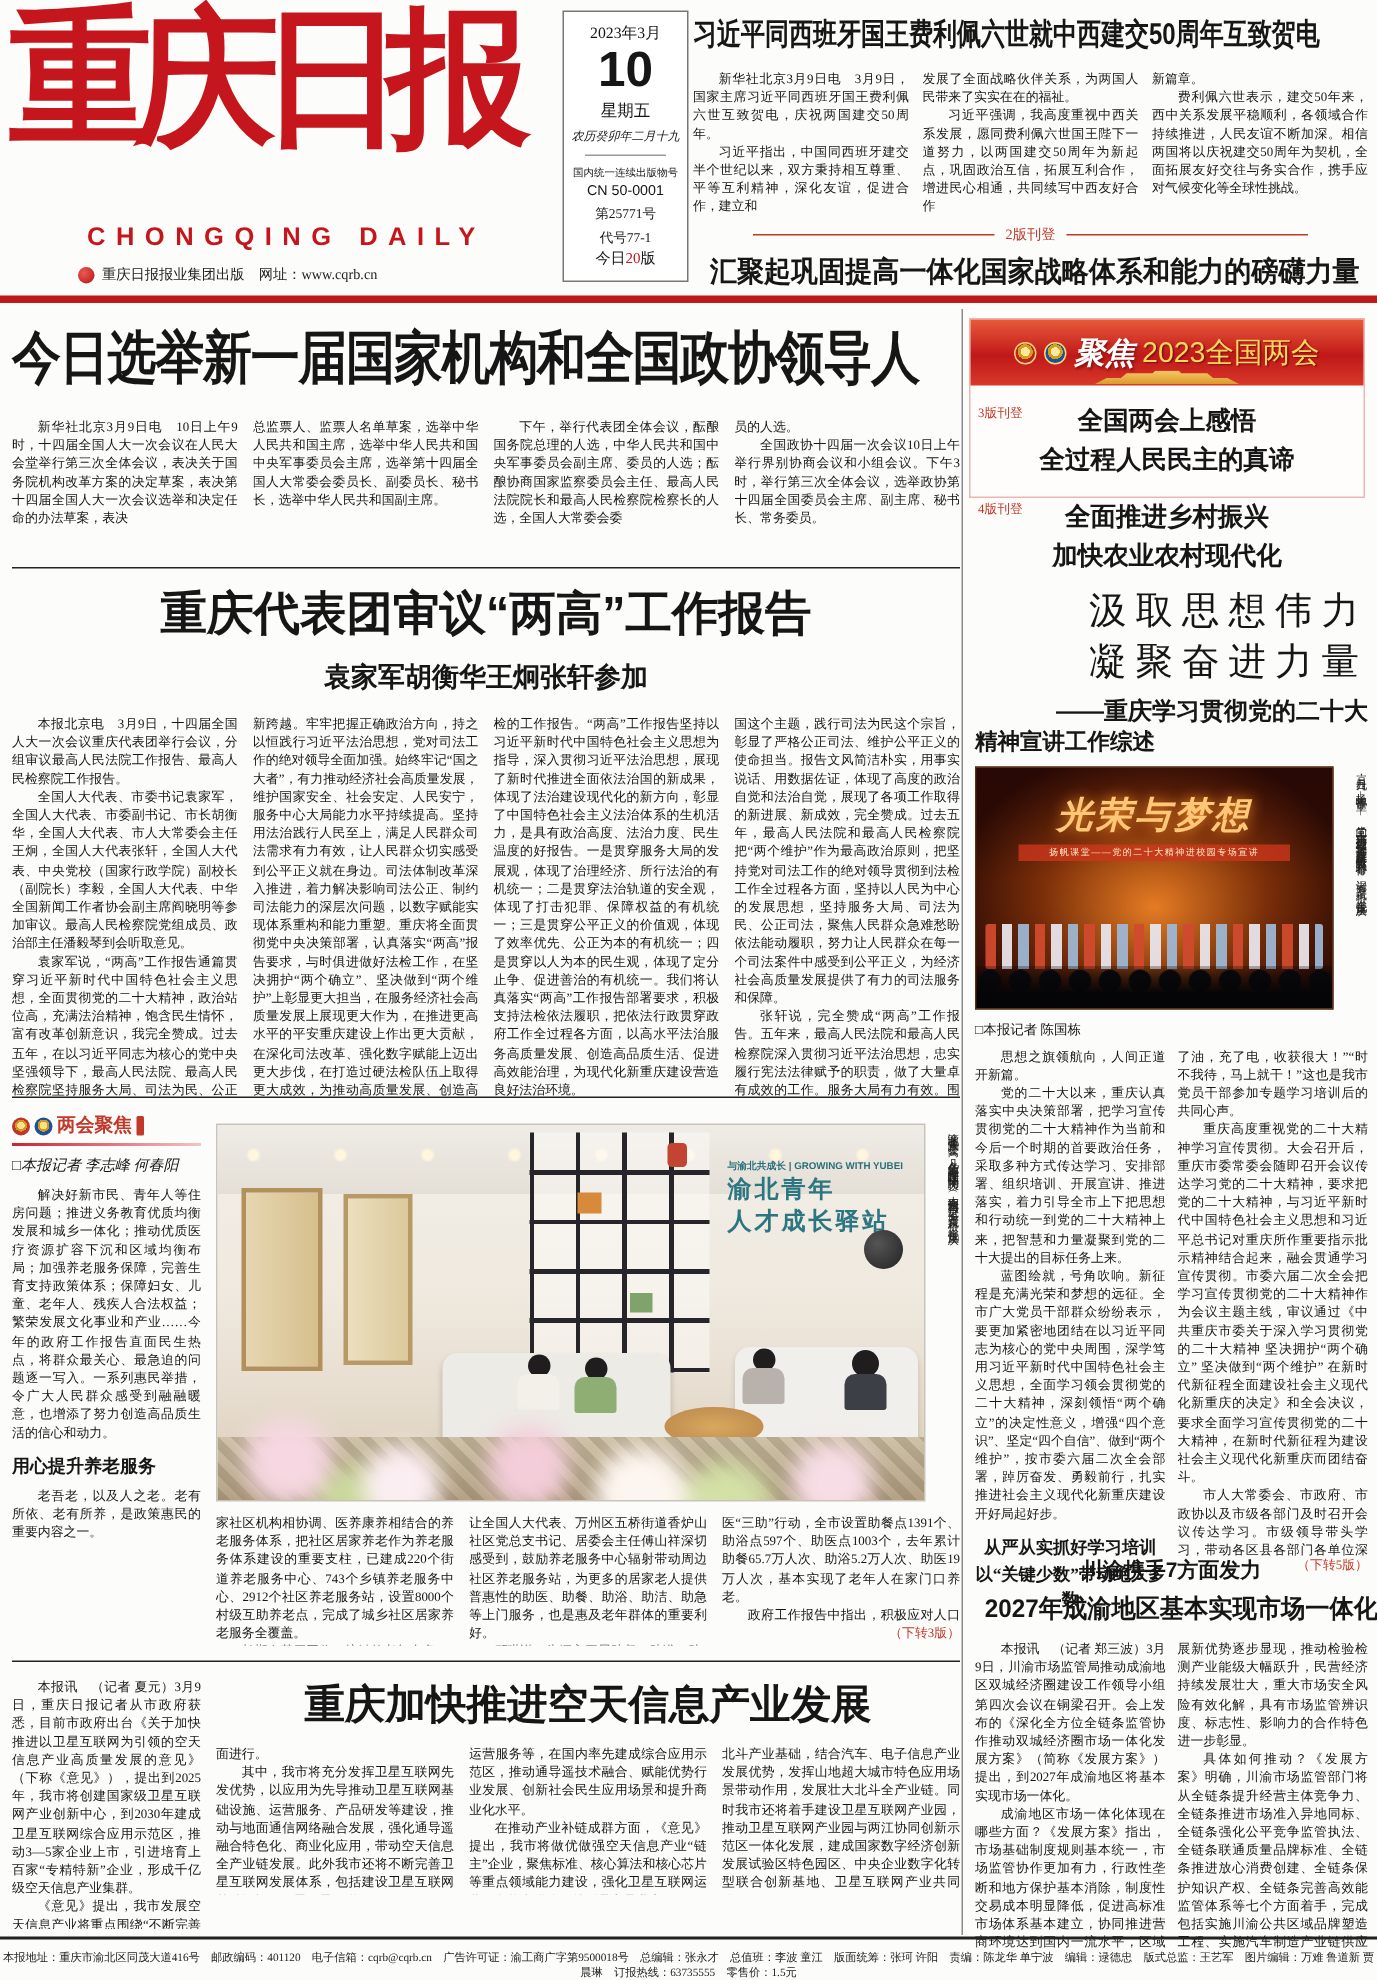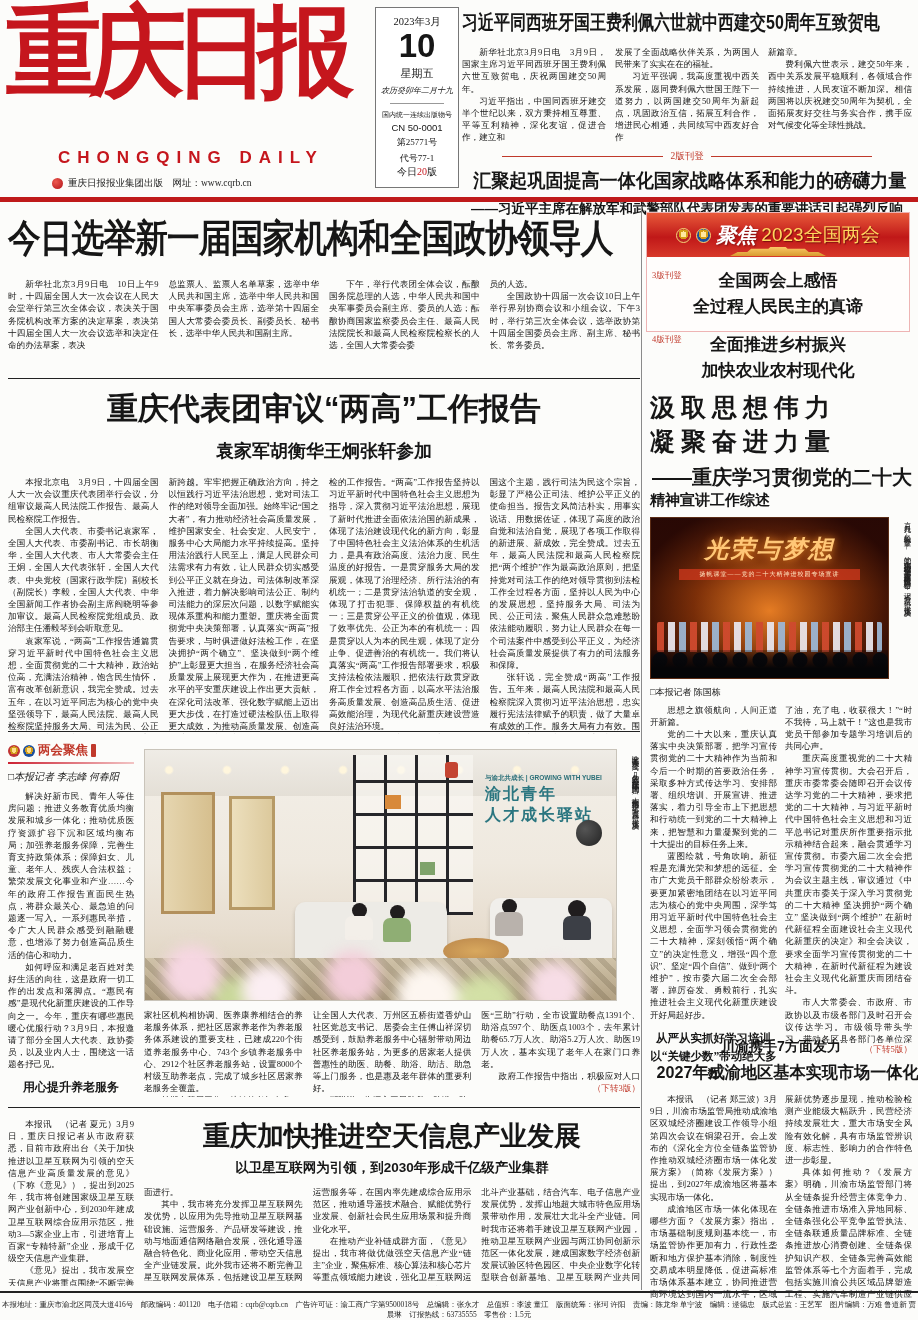--- a/index.html
+++ b/index.html
@@ -68,22 +68,22 @@
   
   .lianggao { position:absolute; left:8px; top:388px; width:632px; }
   .lg-head { text-align:center; font-size:31px; font-weight:900; }
   .lg-sub { text-align:center; font-size:18px; font-weight:bold; margin-top:9px; font-family:"Liberation Serif",serif; }
   .lg-cols { display:flex; gap:10px; margin-top:13px; height:258px; }
   .lg-col { flex:1; }
   .hr2 { position:absolute; left:8px; top:731px; width:632px; border-top:1.5px solid #222; }
 
   
   .xuanchuan { position:absolute; left:650px; top:391px; width:262px; }
-  .xc-head { text-align:left; font-size:25px; font-weight:700; letter-spacing:6px; line-height:1.35; }
-  .xc-sub1 { text-align:right; font-size:20px; font-weight:bold; margin-top:5px; }
+  .xc-head { text-align:right; font-size:25px; font-weight:400; letter-spacing:6px; line-height:1.35; }
+  .xc-sub1 { text-align:right; font-size:16px; font-weight:bold; margin-top:5px; }
   .xc-sub2 { text-align:left; font-size:15px; font-weight:bold; }
   .photo1-wrap { display:flex; gap:3px; margin-top:7px; height:162px; }
   .photo1 { position:relative; flex:1; overflow:hidden; border:1px solid #5c2d16; background:#23090a; }
   .p1-glow { position:absolute; inset:0; background:radial-gradient(ellipse at 50% 58%, rgba(255,140,40,.85), rgba(160,60,10,.5) 45%, rgba(40,8,4,.92) 82%), linear-gradient(180deg,#30100a,#5c2408 45%,#2a0d05); }
   .p1-title { position:relative; margin-top:15px; text-align:center; color:#ffc777; font-size:24px; font-weight:bold; font-style:italic; letter-spacing:2px; text-shadow:0 0 9px rgba(255,150,40,.95); }
   .p1-strip { position:relative; width:76%; margin:4px auto 0; background:rgba(205,55,28,.78); color:#ffe9c4; font-size:6px; text-align:center; padding:1px 0; letter-spacing:1px; }
   .p1-stage { position:absolute; bottom:26px; left:6px; right:6px; height:30px; opacity:.95; border-radius:2px;
     background:repeating-linear-gradient(90deg,#cf4a2e 0 7px, rgba(0,0,0,0) 7px 11px, #e8e4ea 11px 18px, rgba(0,0,0,0) 18px 22px, #9db6d2 22px 29px, rgba(0,0,0,0) 29px 33px); }
   .p1-audience { position:absolute; bottom:0; left:0; right:0; height:28px;
     background:linear-gradient(180deg, rgba(5,5,8,.25), #050507 65%), radial-gradient(circle at 9px 10px, #0b0b10 7px, rgba(0,0,0,0) 8px);
@@ -97,21 +97,21 @@
   
   .huimin { position:absolute; left:8px; top:740px; width:632px; height:368px; border-bottom:1.5px solid #222; box-sizing:border-box; }
   .hm-left { position:absolute; left:0; top:2px; width:126px; height:360px; overflow:hidden; }
   .badge { display:flex; align-items:center; gap:3px; }
   .emb2 { width:12px; height:12px; border-radius:50%; background:radial-gradient(circle at 50% 45%, #ffdf8a 0 2.5px, #cf9a1a 2.5px 4px, #c03333 4px); display:inline-block; }
   .emb2.blue { background:radial-gradient(circle at 50% 45%, #ffdf8a 0 2.5px, #cf9a1a 2.5px 4px, #1c4f9c 4px); }
   .badge-text { color:#c0392b; font-weight:800; font-size:12.5px; }
   .badge-mark { width:5px; height:13px; background:#c0392b; border-radius:1px; }
   .badge-rule { height:2px; background:linear-gradient(90deg,#c23,#f2c4c4); margin:3px 0 6px; }
   .hm-byline { font-size:10px; margin:2px 0 6px;font-style:italic; }
-  .hm-subhead { text-align:center; font-size:12px; font-weight:800; margin:8px 0 5px; }
+  .hm-subhead { font-size:12px; font-weight:800; margin:8px 0 5px; }
   .hm-main { position:absolute; left:136px; top:0; width:496px; }
   .hm-head { text-align:center; font-size:28px; font-weight:900; white-space:nowrap; }
   .photo2-wrap { display:flex; gap:3px; margin-top:9px; height:252px; }
   .photo2 { position:relative; flex:1; overflow:hidden; border:1px solid #c9c4ba; background:linear-gradient(180deg,#f3efe8 0%,#efe9df 45%,#e7ddcf 72%,#d9cdb6 100%); }
   .p2-ceiling { position:absolute; top:0; left:0; right:0; height:46px;
     background:radial-gradient(circle at 24px 20px, #fff6dd 3px, rgba(0,0,0,0) 5px), linear-gradient(180deg,#efece6,#e4dfd6); background-size:58px 46px, auto; }
   .p2-door1 { position:absolute; left:16px; top:42px; width:54px; height:122px; background:linear-gradient(90deg,#e6d6b0,#d6bf8e); border:3px solid #b2905c; box-sizing:border-box; }
   .p2-door2 { position:absolute; left:84px; top:46px; width:46px; height:114px; background:linear-gradient(90deg,#ecdfbd,#dcc99c); border:3px solid #b79a66; box-sizing:border-box; }
   .p2-shelf { position:absolute; left:208px; top:5px; width:120px; height:160px;
     background:repeating-linear-gradient(0deg,#26262a 0 3px, rgba(0,0,0,0) 3px 33px), repeating-linear-gradient(90deg,#26262a 0 3px, rgba(0,0,0,0) 3px 31px), rgba(252,250,246,.55); }
@@ -201,21 +201,20 @@
           <p>新篇章。</p>
           <p>费利佩六世表示，建交50年来，西中关系发展平稳顺利，各领域合作持续推进，人民友谊不断加深。相信两国将以庆祝建交50周年为契机，全面拓展友好交往与务实合作，携手应对气候变化等全球性挑战。</p>
         </div>
     </div>
     <div class="pn-row">
       <span class="pn-line"></span>
       <span class="pn-text">2版刊登</span>
       <span class="pn-line"></span>
     </div>
     <h2 class="tr-head2 sans">汇聚起巩固提高一体化国家战略体系和能力的磅礴力量</h2>
-    <div class="tr-sub2 sans">——习近平主席在解放军和武警部队代表团发表的重要讲话引起强烈反响</div>
   </div>
 
   <div class="red-rule"></div>
   <div class="vrule"></div>
 
   <div class="lead">
     <h1 class="lead-head sans">今日选举新一届国家机构和全国政协领导人</h1>
     <div class="lead-cols">
       <div class="lead-col col">
           <p>新华社北京3月9日电　10日上午9时，十四届全国人大一次会议在人民大会堂举行第三次全体会议，表决关于国务院机构改革方案的决定草案，表决第十四届全国人大一次会议选举和决定任命的办法草案，表决</p>
@@ -323,21 +322,20 @@
       <div class="badge">
         <span class="emb2"></span>
         <span class="emb2 blue"></span>
         <span class="badge-text sans">两会聚焦</span>
         <span class="badge-mark"></span>
       </div>
       <div class="badge-rule"></div>
       <div class="hm-byline">□本报记者 李志峰 何春阳</div>
       <div class="col">
           <p>解决好新市民、青年人等住房问题；推进义务教育优质均衡发展和城乡一体化；推动优质医疗资源扩容下沉和区域均衡布局；加强养老服务保障，完善生育支持政策体系；保障妇女、儿童、老年人、残疾人合法权益；繁荣发展文化事业和产业……今年的政府工作报告直面民生热点，将群众最关心、最急迫的问题逐一写入。一系列惠民举措，令广大人民群众感受到融融暖意，也增添了努力创造高品质生活的信心和动力。</p>
-          <p>如何呼应和满足老百姓对美好生活的向往，这是政府一切工作的出发点和落脚点。“惠民有感”是现代化新重庆建设的工作导向之一。今年，重庆有哪些惠民暖心优服行动？3月9日，本报邀请了部分全国人大代表、政协委员，以及业内人士，围绕这一话题各抒己见。</p>
         </div>
       <h4 class="hm-subhead sans">用心提升养老服务</h4>
       <div class="col">
           <p>老吾老，以及人之老。老有所依、老有所养，是政策惠民的重要内容之一。</p>
         </div>
     </div>
     <div class="hm-main">
       <div class="photo2-wrap">
         <div class="photo2">
           <div class="p2-ceiling"></div>
@@ -397,21 +395,20 @@
     </div>
   </div>
 
   <div class="kongtian">
     <div class="kt-left col">
         <p>本报讯　（记者 夏元）3月9日，重庆日报记者从市政府获悉，目前市政府出台《关于加快推进以卫星互联网为引领的空天信息产业高质量发展的意见》（下称《意见》），提出到2025年，我市将创建国家级卫星互联网产业创新中心，到2030年建成卫星互联网综合应用示范区，推动3—5家企业上市，引进培育上百家“专精特新”企业，形成千亿级空天信息产业集群。</p>
         <p>《意见》提出，我市发展空天信息产业将重点围绕“不断完善卫星互联网发展体系、加快通导遥融合率先建成综合应用示范区、推动补链成群着力打造空天信息产业集群”这三个方</p>
       </div>
     <div class="kt-right">
       <h1 class="kt-head sans">重庆加快推进空天信息产业发展</h1>
-      <div class="kt-sub sans">以卫星互联网为引领，到2030年形成千亿级产业集群</div>
       <div class="kt-cols">
         <div class="kt-col col cont">
             <p>面进行。</p>
             <p>其中，我市将充分发挥卫星互联网先发优势，以应用为先导推动卫星互联网基础设施、运营服务、产品研发等建设，推动与地面通信网络融合发展，强化通导遥融合特色化、商业化应用，带动空天信息全产业链发展。此外我市还将不断完善卫星互联网发展体系，包括建设卫星互联网基础设施、开展卫星互联网</p>
           </div>
         <div class="kt-col col cont">
             <p>运营服务等，在国内率先建成综合应用示范区，推动通导遥技术融合、赋能优势行业发展、创新社会民生应用场景和提升商业化水平。</p>
             <p>在推动产业补链成群方面，《意见》提出，我市将做优做强空天信息产业“链主”企业，聚焦标准、核心算法和核心芯片等重点领域能力建设，强化卫星互联网运营服务能力供给，特别是立足我市</p>
           </div>
         <div class="kt-col col cont">

